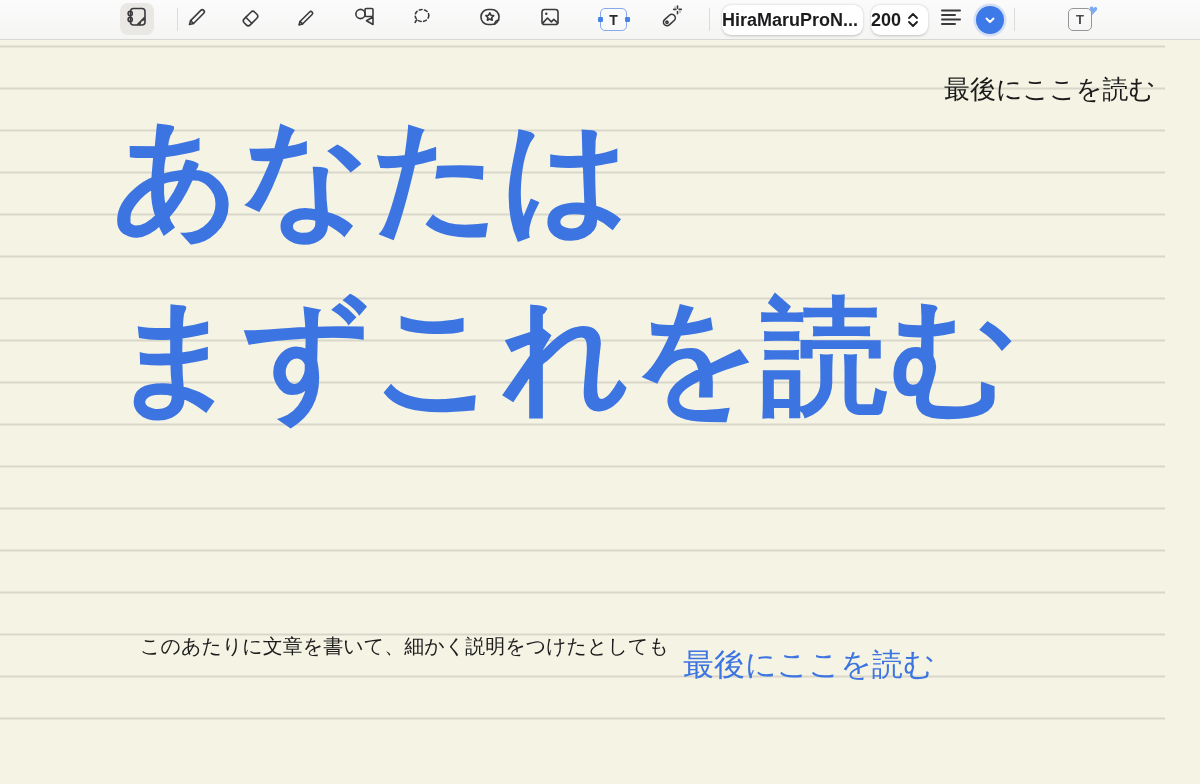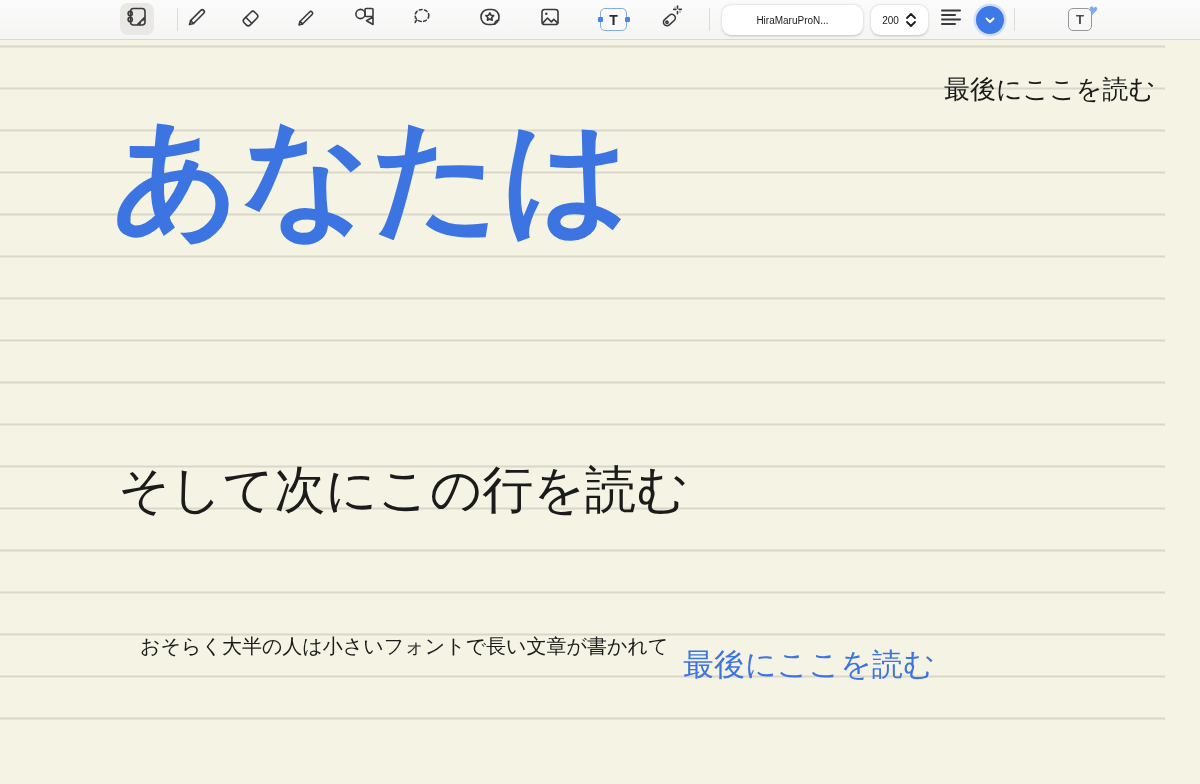--- a/index.html
+++ b/index.html
@@ -13,22 +13,22 @@
   
   .toolbar{position:absolute;top:0;left:0;width:1200px;height:40px;
     background:linear-gradient(to bottom,#fbfbfb,#f5f5f4);border-bottom:1px solid #d7d7d4;z-index:10}
   .tool{position:absolute;top:3px;width:34px;height:32px;display:flex;align-items:center;justify-content:center;
     border-radius:8px;cursor:pointer}
   .tool svg{stroke:#3a3a3c;fill:none;stroke-width:1.6;stroke-linecap:round;stroke-linejoin:round}
   .tool.active-bg{background:#e9e8e4}
   .tb-divider{position:absolute;top:8px;width:1px;height:23px;background:#dcdcda}
 
   .pill{position:absolute;top:5px;height:30px;background:#fff;border-radius:9px;
-    box-shadow:0 0.5px 2.5px rgba(0,0,0,.22);display:flex;align-items:center;justify-content:center;
-    gap:6px;font-size:10px;font-weight:400;color:#1c1c1e;cursor:pointer}
+    box-shadow:0 0.5px 2.5px rgba(0,0,0,.22);display:flex;align-items:center;
+    gap:6px;font-size:18px;font-weight:700;color:#1c1c1e;cursor:pointer}
   .pill-font{left:722px;width:141px}
   .pill-size{left:871px;width:57px}
 
   .align-btn{left:934px}
   .swatch{position:absolute;left:976px;top:6px;width:28px;height:28px;border-radius:50%;
     background:#3E79E8;box-shadow:0 0 0 2.5px #d3dff6;display:flex;align-items:center;justify-content:center;cursor:pointer}
 
   .text-tool{position:absolute;left:600px;top:8px;width:27px;height:23px;border:1.5px solid #85abec;
     border-radius:5px;display:flex;align-items:center;justify-content:center;
     font-size:14px;font-weight:700;color:#2b2b2e;cursor:pointer;background:rgba(255,255,255,.35)}
@@ -201,25 +201,25 @@
 
 </header>
 
 <main class="paper">
   <div class="rules"></div>
 
   <div class="txt headline headline-1">あなたは</div>
 
   <div class="txt note-top-right">最後にここを読む</div>
 
-
-  <div class="txt second-line">そして次にこの行を読む</div>
+  <div class="txt headline headline-2">まずこれを読む</div>
+
 
   <div class="txt paragraph">
-    <div>おそらく大半の人は小さいフォントで長い文章が書かれて</div>
+    <div>このあたりに文章を書いて、細かく説明をつけたとしても</div>
     
   </div>
 
   <div class="txt side-note">
     <div>最後にここを読む</div>
     
     
   </div>
 </main>
 

